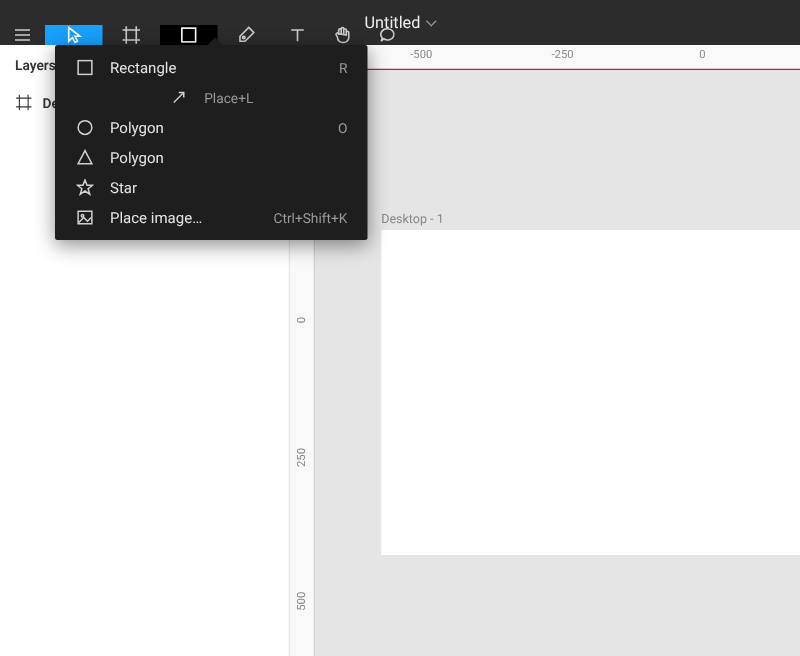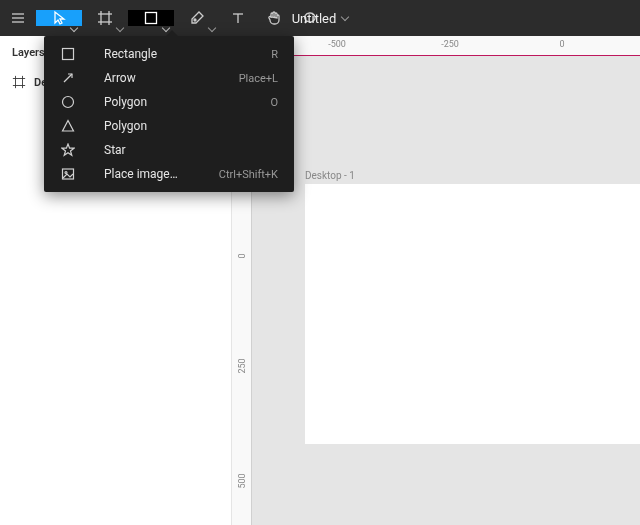--- a/index.html
+++ b/index.html
@@ -1,19 +1,19 @@
 <!DOCTYPE html>
 <html><head>
 <meta charset="utf-8">
 <style>
 * { box-sizing: border-box; margin: 0; padding: 0; }
 html, body { width: 640px; height: 525px; overflow: hidden; font-family: -apple-system, "Segoe UI", Roboto, Arial, sans-serif; font-size: 12px; color: #ccc; background: #fff; }
 
 
-.toolbar { height: 36px; background: #2c2c2c; display: flex; align-items: center; position: relative; z-index: 30; }
+.toolbar { height: 36px; background: #2c2c2c; display: flex; align-items: flex-end; position: relative; z-index: 30; }
 .tool { width: 36px; display: flex; align-items: center; justify-content: center; color: #ccc; position: relative; }
 .tool.wide { width: 46px; }
 .tool.sel { background: #18a0fb; color: #fff; }
 .tool.active { background: #000; color: #fff; }
 .tool .chev { width: 6px; height: 6px; border: 1px solid currentColor; border-top: none; border-left: none; transform: rotate(45deg); position: absolute; right: 5px; top: 15px; opacity: .7; }
 .tool svg { width: 16px; height: 16px; display: block; }
 .toolbar .title { position: absolute; left: 0; right: 0; top: 0; bottom: 0; display: flex; align-items: center; justify-content: center; pointer-events: none; color: #eee; font-size: 13px; }
 .toolbar .title .chev2 { width: 6px; height: 6px; border: 1px solid #999; border-top: none; border-left: none; transform: rotate(45deg); margin-left: 6px; margin-top: -2px; }
 
 
@@ -30,21 +30,21 @@
 .ruler-left .tick { position: absolute; left: 50%; transform: translate(-50%, -50%) rotate(-90deg); white-space: nowrap; }
 .ruler-corner { position: absolute; left: 0; top: 0; width: 20px; height: 20px; background: #f9f9f9; border-right: 1px solid #d0d0d0; border-bottom: 1px solid #d0d0d0; }
 
 .canvas-bg { position: absolute; left: 20px; top: 20px; right: 0; bottom: 0; background: #e5e5e5; }
 .frame-label { position: absolute; font-size: 10px; color: #888; }
 .frame { position: absolute; background: #fff; }
 
 
 .dropdown { position: absolute; left: 44px; top: 36px; width: 250px; background: #1e1e1e; color: #e5e5e5; border-radius: 2px; box-shadow: 0 4px 16px rgba(0,0,0,0.45); padding: 6px 0; z-index: 50; font-size: 12px; }
 .dropdown::before { content: ""; position: absolute; top: -6px; left: 122px; width: 0; height: 0; border: 6px solid transparent; border-bottom-color: #1e1e1e; border-top: none; }
-.dd-item { display: flex; align-items: center; height: 24px; padding: 0 16px; gap: 28px; justify-content: center; }
+.dd-item { display: flex; align-items: center; height: 24px; padding: 0 16px; gap: 12px; justify-content: center; }
 .dd-item .ico { width: 16px; display: flex; align-items: center; justify-content: center; color: #d0d0d0; }
 .dd-item .ico svg { width: 14px; height: 14px; }
 .dd-item .lbl { flex: 1; }
 .dd-item .sc { color: #999; font-size: 11px; }
 </style>
 </head>
 <body>
 
 <div class="toolbar">
   <div class="tool">
@@ -148,21 +148,20 @@
     <span class="lbl">Rectangle</span>
     <span class="sc">R</span>
   </div>
   <div class="dd-item">
     <span class="ico">
         <svg viewBox="0 0 14 14" stroke="currentColor" stroke-width="1.2" fill="none">
           <line x1="3" y1="11" x2="11" y2="3"></line>
           <polyline points="7,3 11,3 11,7"></polyline>
         </svg>
       </span>
-    <span class="lbl">Arrow</span>
     <span class="sc">Place+L</span>
   </div>
   <div class="dd-item">
     <span class="ico">
         <svg viewBox="0 0 14 14" fill="none" stroke="currentColor" stroke-width="1.2">
           <circle cx="7" cy="7" r="5.5"></circle>
         </svg>
       </span>
     <span class="lbl">Polygon</span>
     <span class="sc">O</span>

